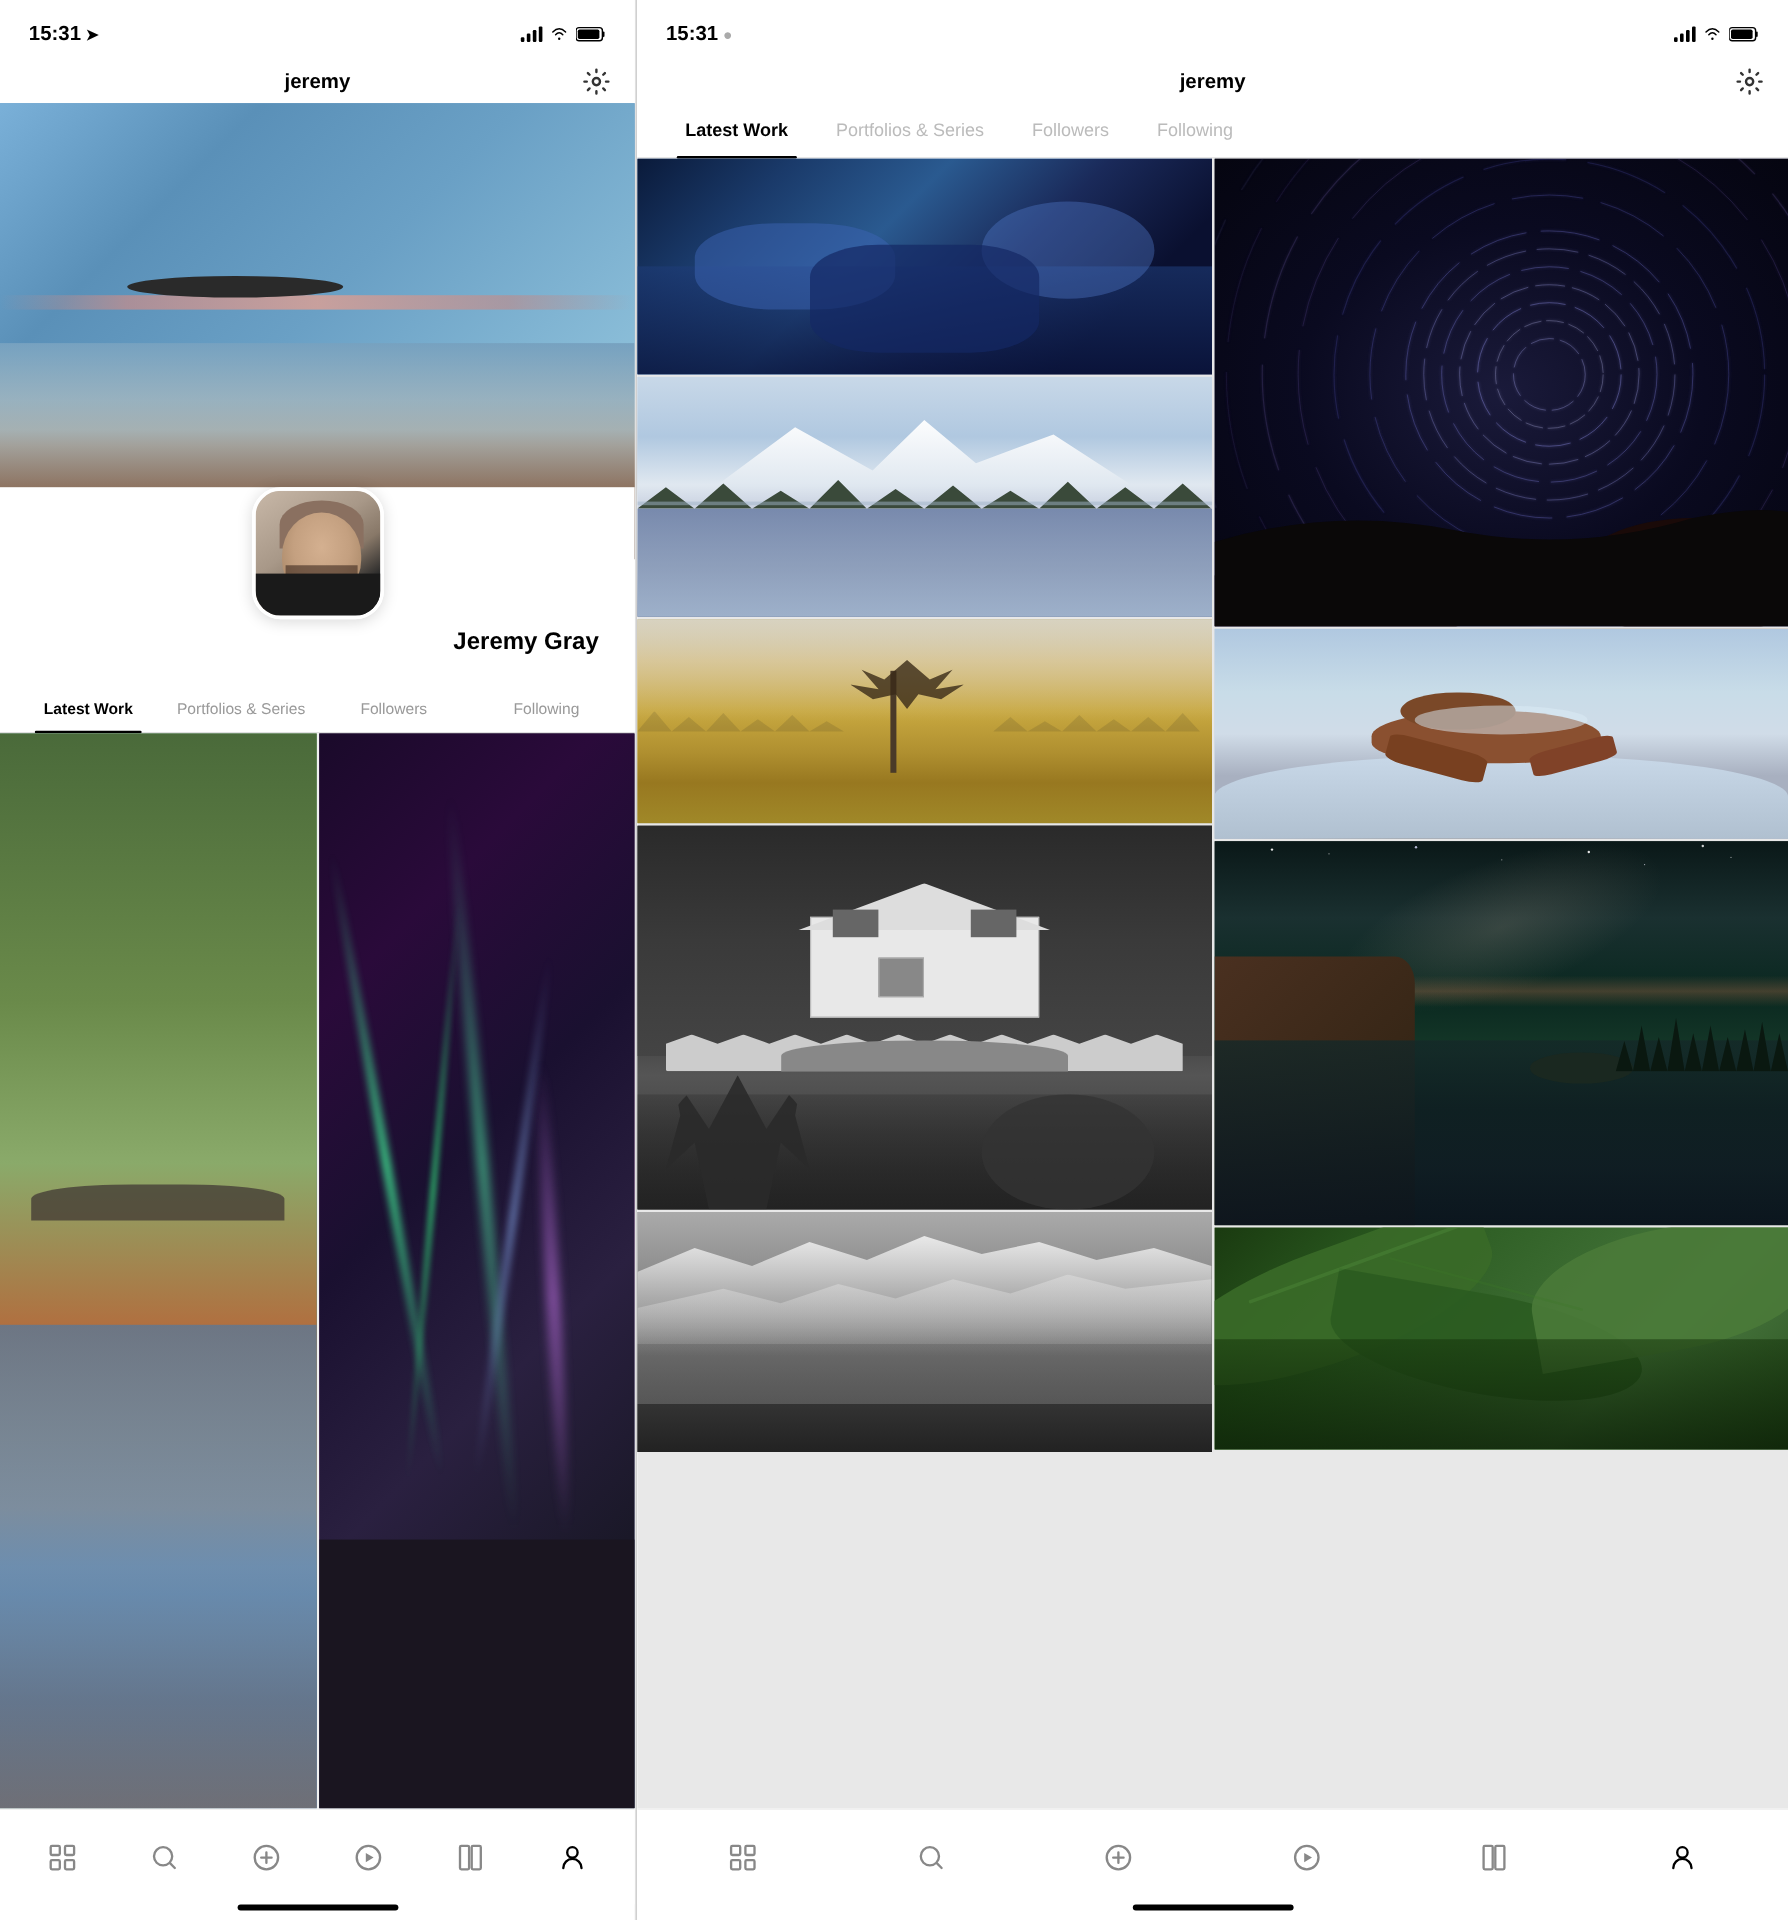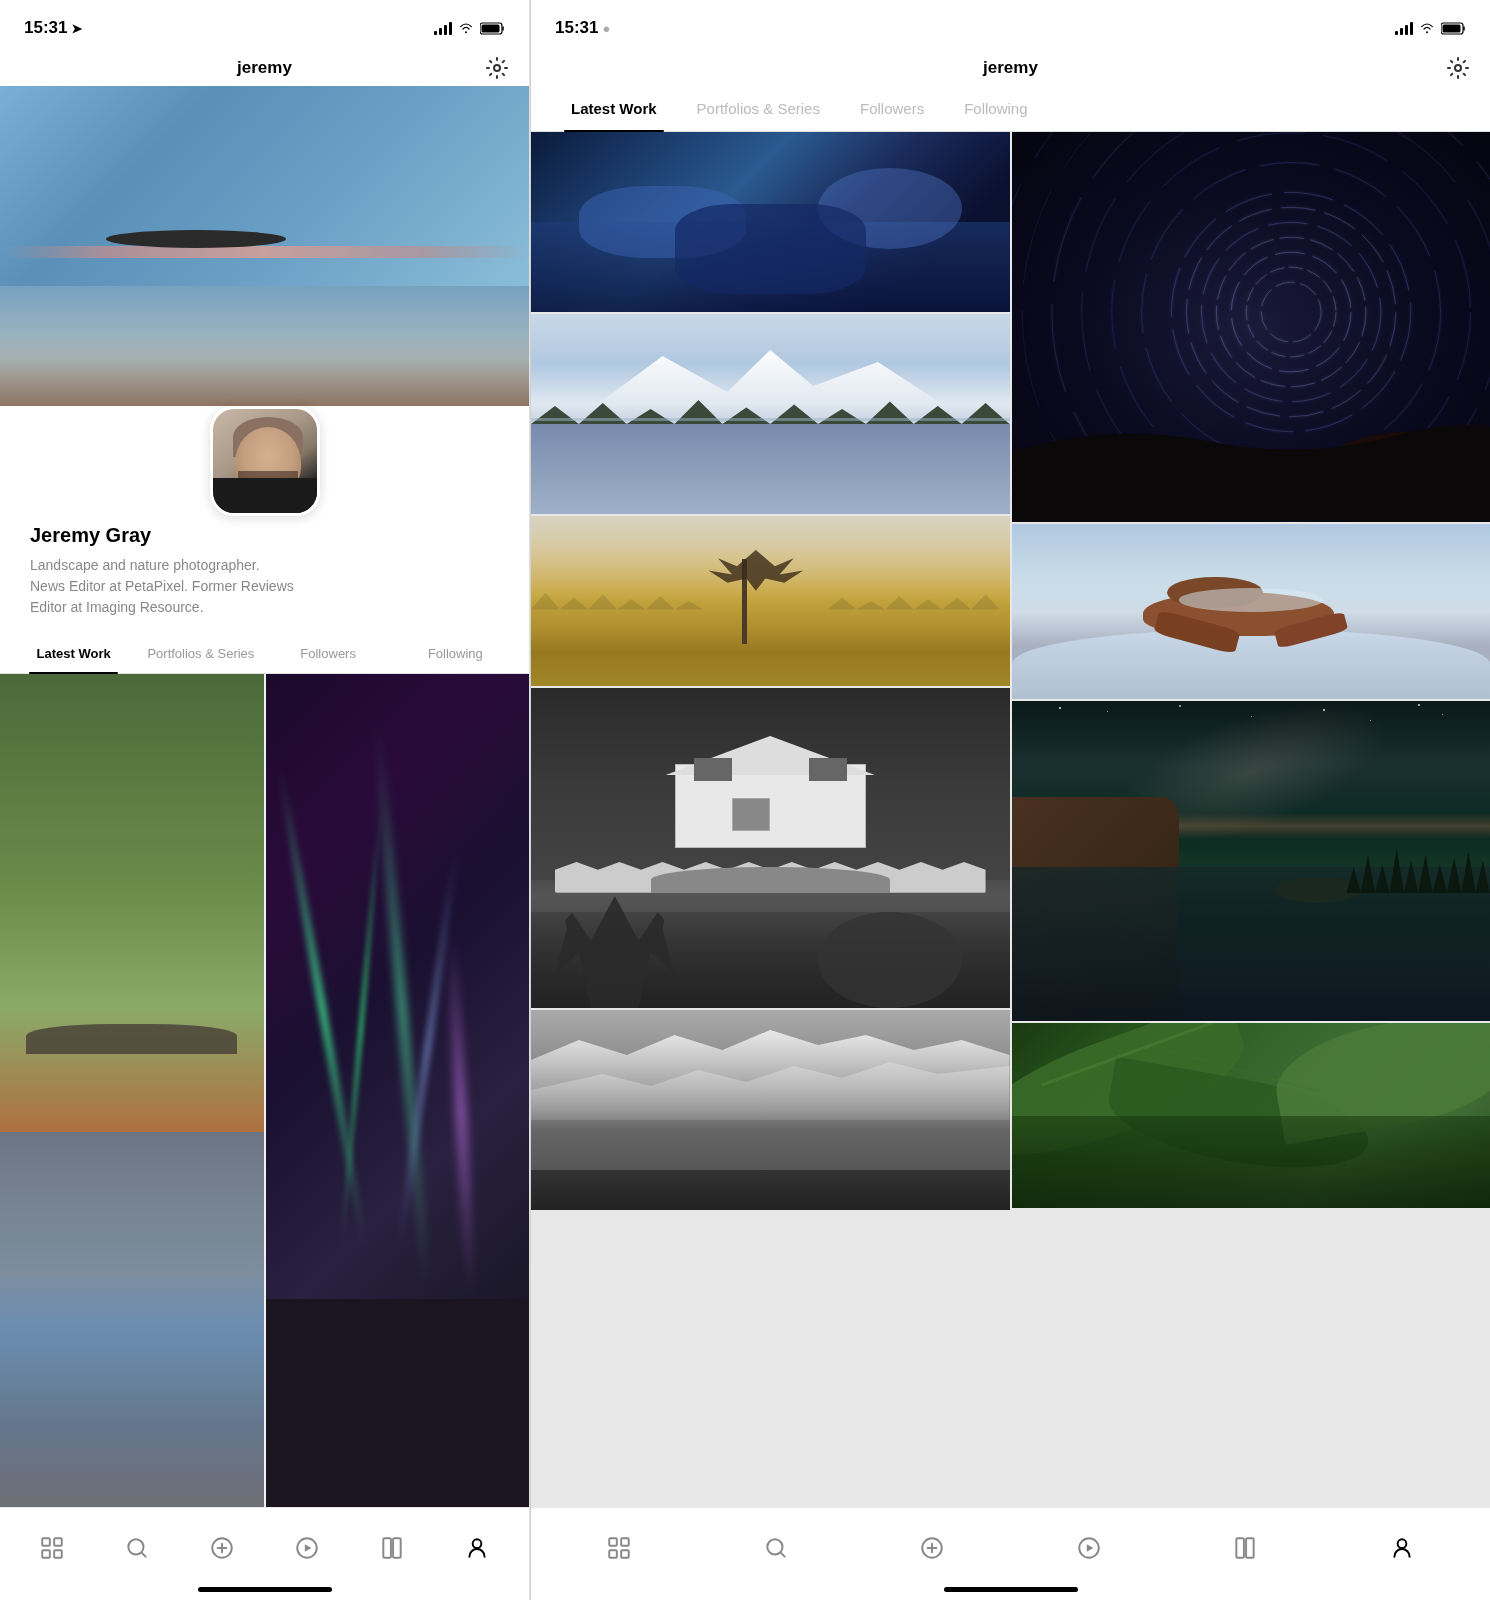--- a/index.html
+++ b/index.html
@@ -150,21 +150,21 @@
       position: absolute;
       top: 62px; left: 25px;
       width: 60px; height: 25px;
       background: rgba(60,40,30,0.6);
       border-radius: 0 0 50% 50%;
     }
 
     
     .profile-info {
       background: #fff;
-      text-align: left;
+      text-align: right;
       padding: 8px 30px 16px;
     }
     .profile-name {
       font-size: 20px;
       font-weight: 600;
       color: #000;
       margin-bottom: 8px;
     }
     .profile-bio {
       font-size: 14px;
@@ -394,23 +394,20 @@
     <div class="avatar">
       <div class="avatar-head-top"></div>
       <div class="avatar-face"></div>
       <div class="avatar-beard"></div>
       <div class="avatar-body"></div>
     </div>
   </div>
 
   <div class="profile-info">
     <div class="profile-name">Jeremy Gray</div>
-    <div class="profile-bio" style="white-space: pre-line;">Landscape and nature photographer.
-News Editor at PetaPixel. Former Reviews
-Editor at Imaging Resource.</div>
   </div>
 
   <div class="tabs">
     <div class="tab active">Latest Work</div>
     <div class="tab">Portfolios &amp; Series</div>
     <div class="tab">Followers</div>
     <div class="tab">Following</div>
   </div>
 
   <div class="photo-grid" style="flex:1; overflow:hidden;">

